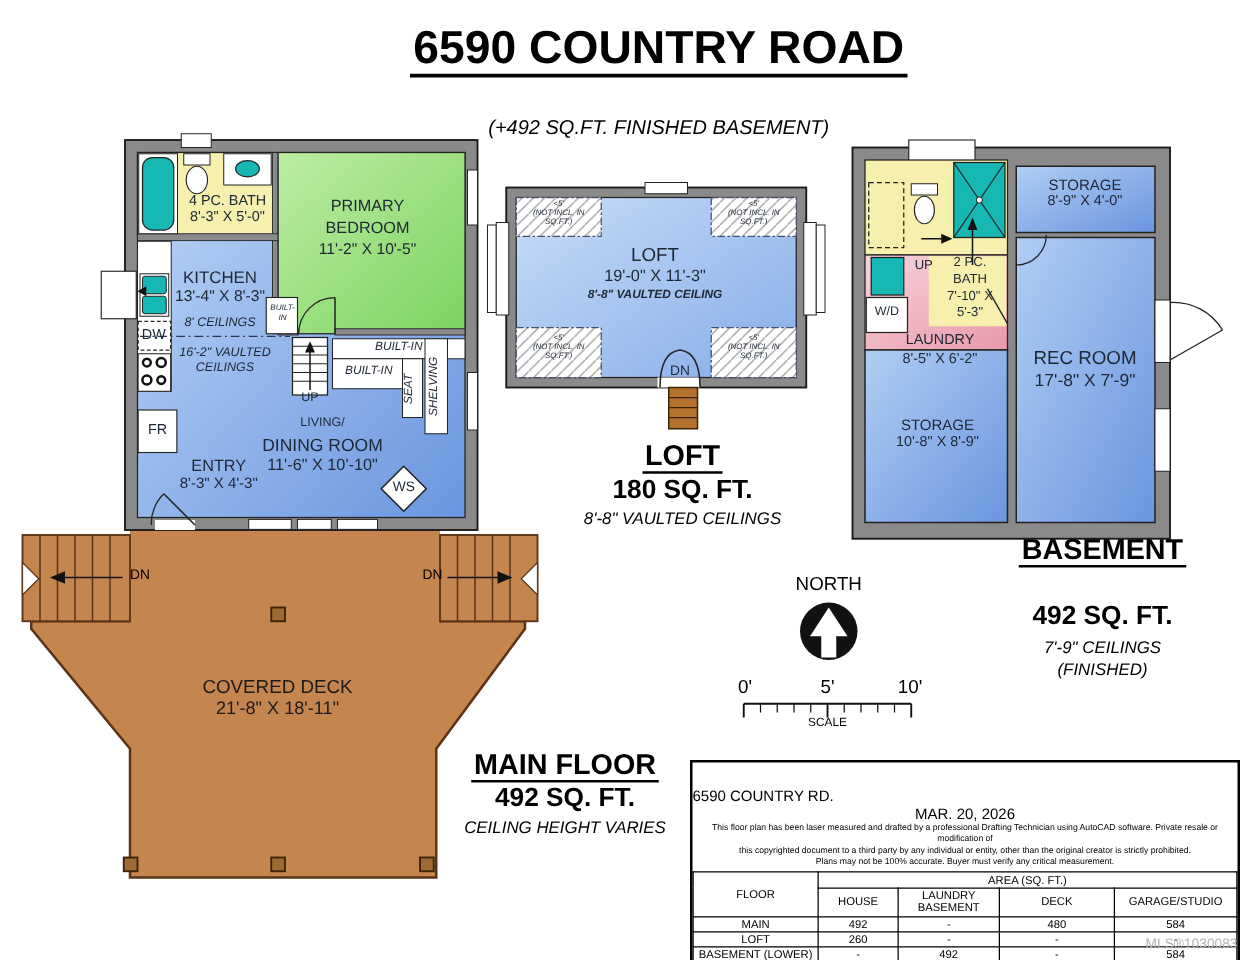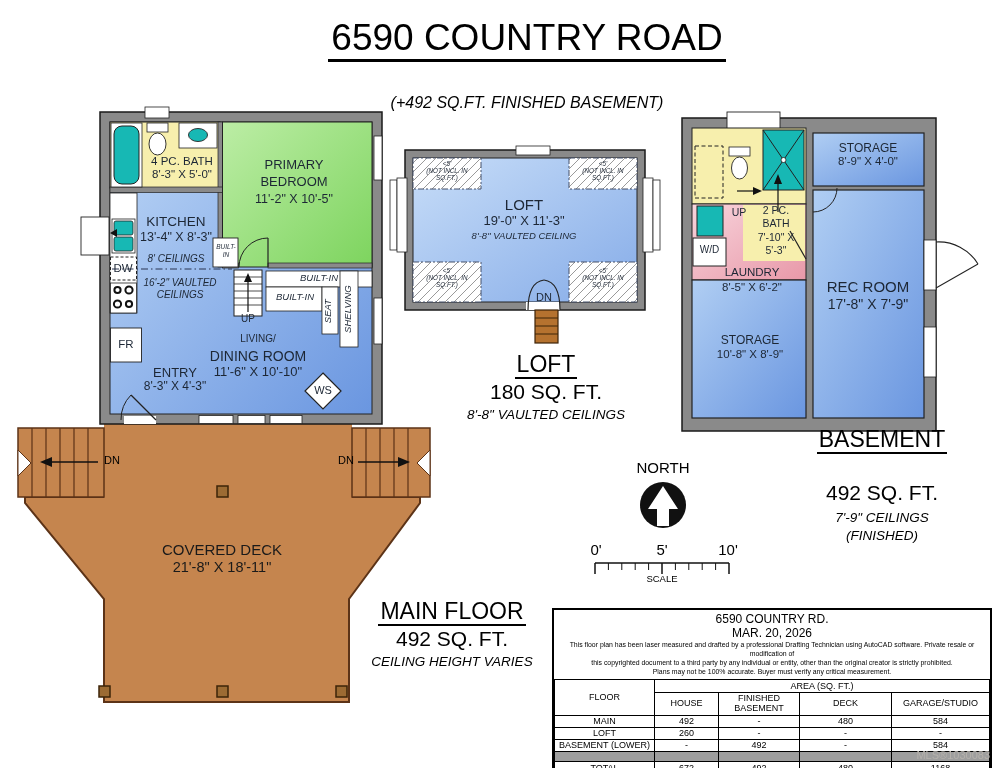--- a/index.html
+++ b/index.html
@@ -1,27 +1,27 @@
 <!DOCTYPE html>
 <html><head>
 <meta charset="utf-8">
 <style>
   html,body{margin:0;padding:0;background:#fff}
   #canvas{position:relative;width:994px;height:768px;background:#fff;overflow:hidden;font-family:"Liberation Sans",sans-serif}
   #plan-svg{position:absolute;left:0;top:0;z-index:1}
   .lbl{position:absolute;z-index:3;color:#1d2735;text-align:center;line-height:1.08;white-space:nowrap}
-  .b{font-weight:normal}
+  .b{font-weight:bold}
   .i{font-style:italic}
   .blk{color:#000}
   .wrap{white-space:normal}
   .rot{transform:rotate(-90deg)}
   .uline{display:inline-block;border-bottom:3px solid #000;padding:0 3px 1px}
   .uline2{display:inline-block;border-bottom:2px solid #000;padding:0 2px 0}
   .info-table{position:absolute;left:552px;top:608px;width:436px;border:2px solid #000;background:#fff;z-index:3;color:#000}
-  .it-address{font-size:12px;text-align:center;padding-top:2px}
+  .it-address{font-size:12px;padding-top:20px}
   .it-date{font-size:12px;text-align:center}
   .it-disc{font-size:6.9px;text-align:center;line-height:1.3;padding:1px 2px 2px}
   table.it-grid{border-collapse:collapse;width:100%;table-layout:fixed}
   .it-grid td{border:1px solid #000;font-size:9px;text-align:center;padding:0;overflow:hidden;color:#000}
   .it-grid tr.h1 td{height:12px}
   .it-grid tr.h2 td{height:22px;line-height:1.1}
   .it-grid tr.d td{height:11px}
   .it-grid tr.sep td{height:9px;background:#9e9e9e}
   .it-grid tr.t td{height:13px}
   .mls{position:absolute;left:872px;top:749px;width:118px;text-align:right;font-size:11px;color:#b5b1ac;z-index:3}
@@ -344,21 +344,21 @@
           <col style="width:92px">
           <col>
         </colgroup>
     <tbody>
           <tr class="h1">
       <td rowspan="2">FLOOR</td>
       <td colspan="4">AREA (SQ. FT.)</td>
     </tr>
     <tr class="h2">
       <td>HOUSE</td>
-      <td class="wrap">FINISHED BASEMENT</td>
+      <td class="wrap">LAUNDRY BASEMENT</td>
       <td>DECK</td>
       <td>GARAGE/STUDIO</td>
     </tr>
     <tr class="d">
       <td>MAIN</td>
       <td>492</td>
       <td>-</td>
       <td>480</td>
       <td>584</td>
     </tr>

